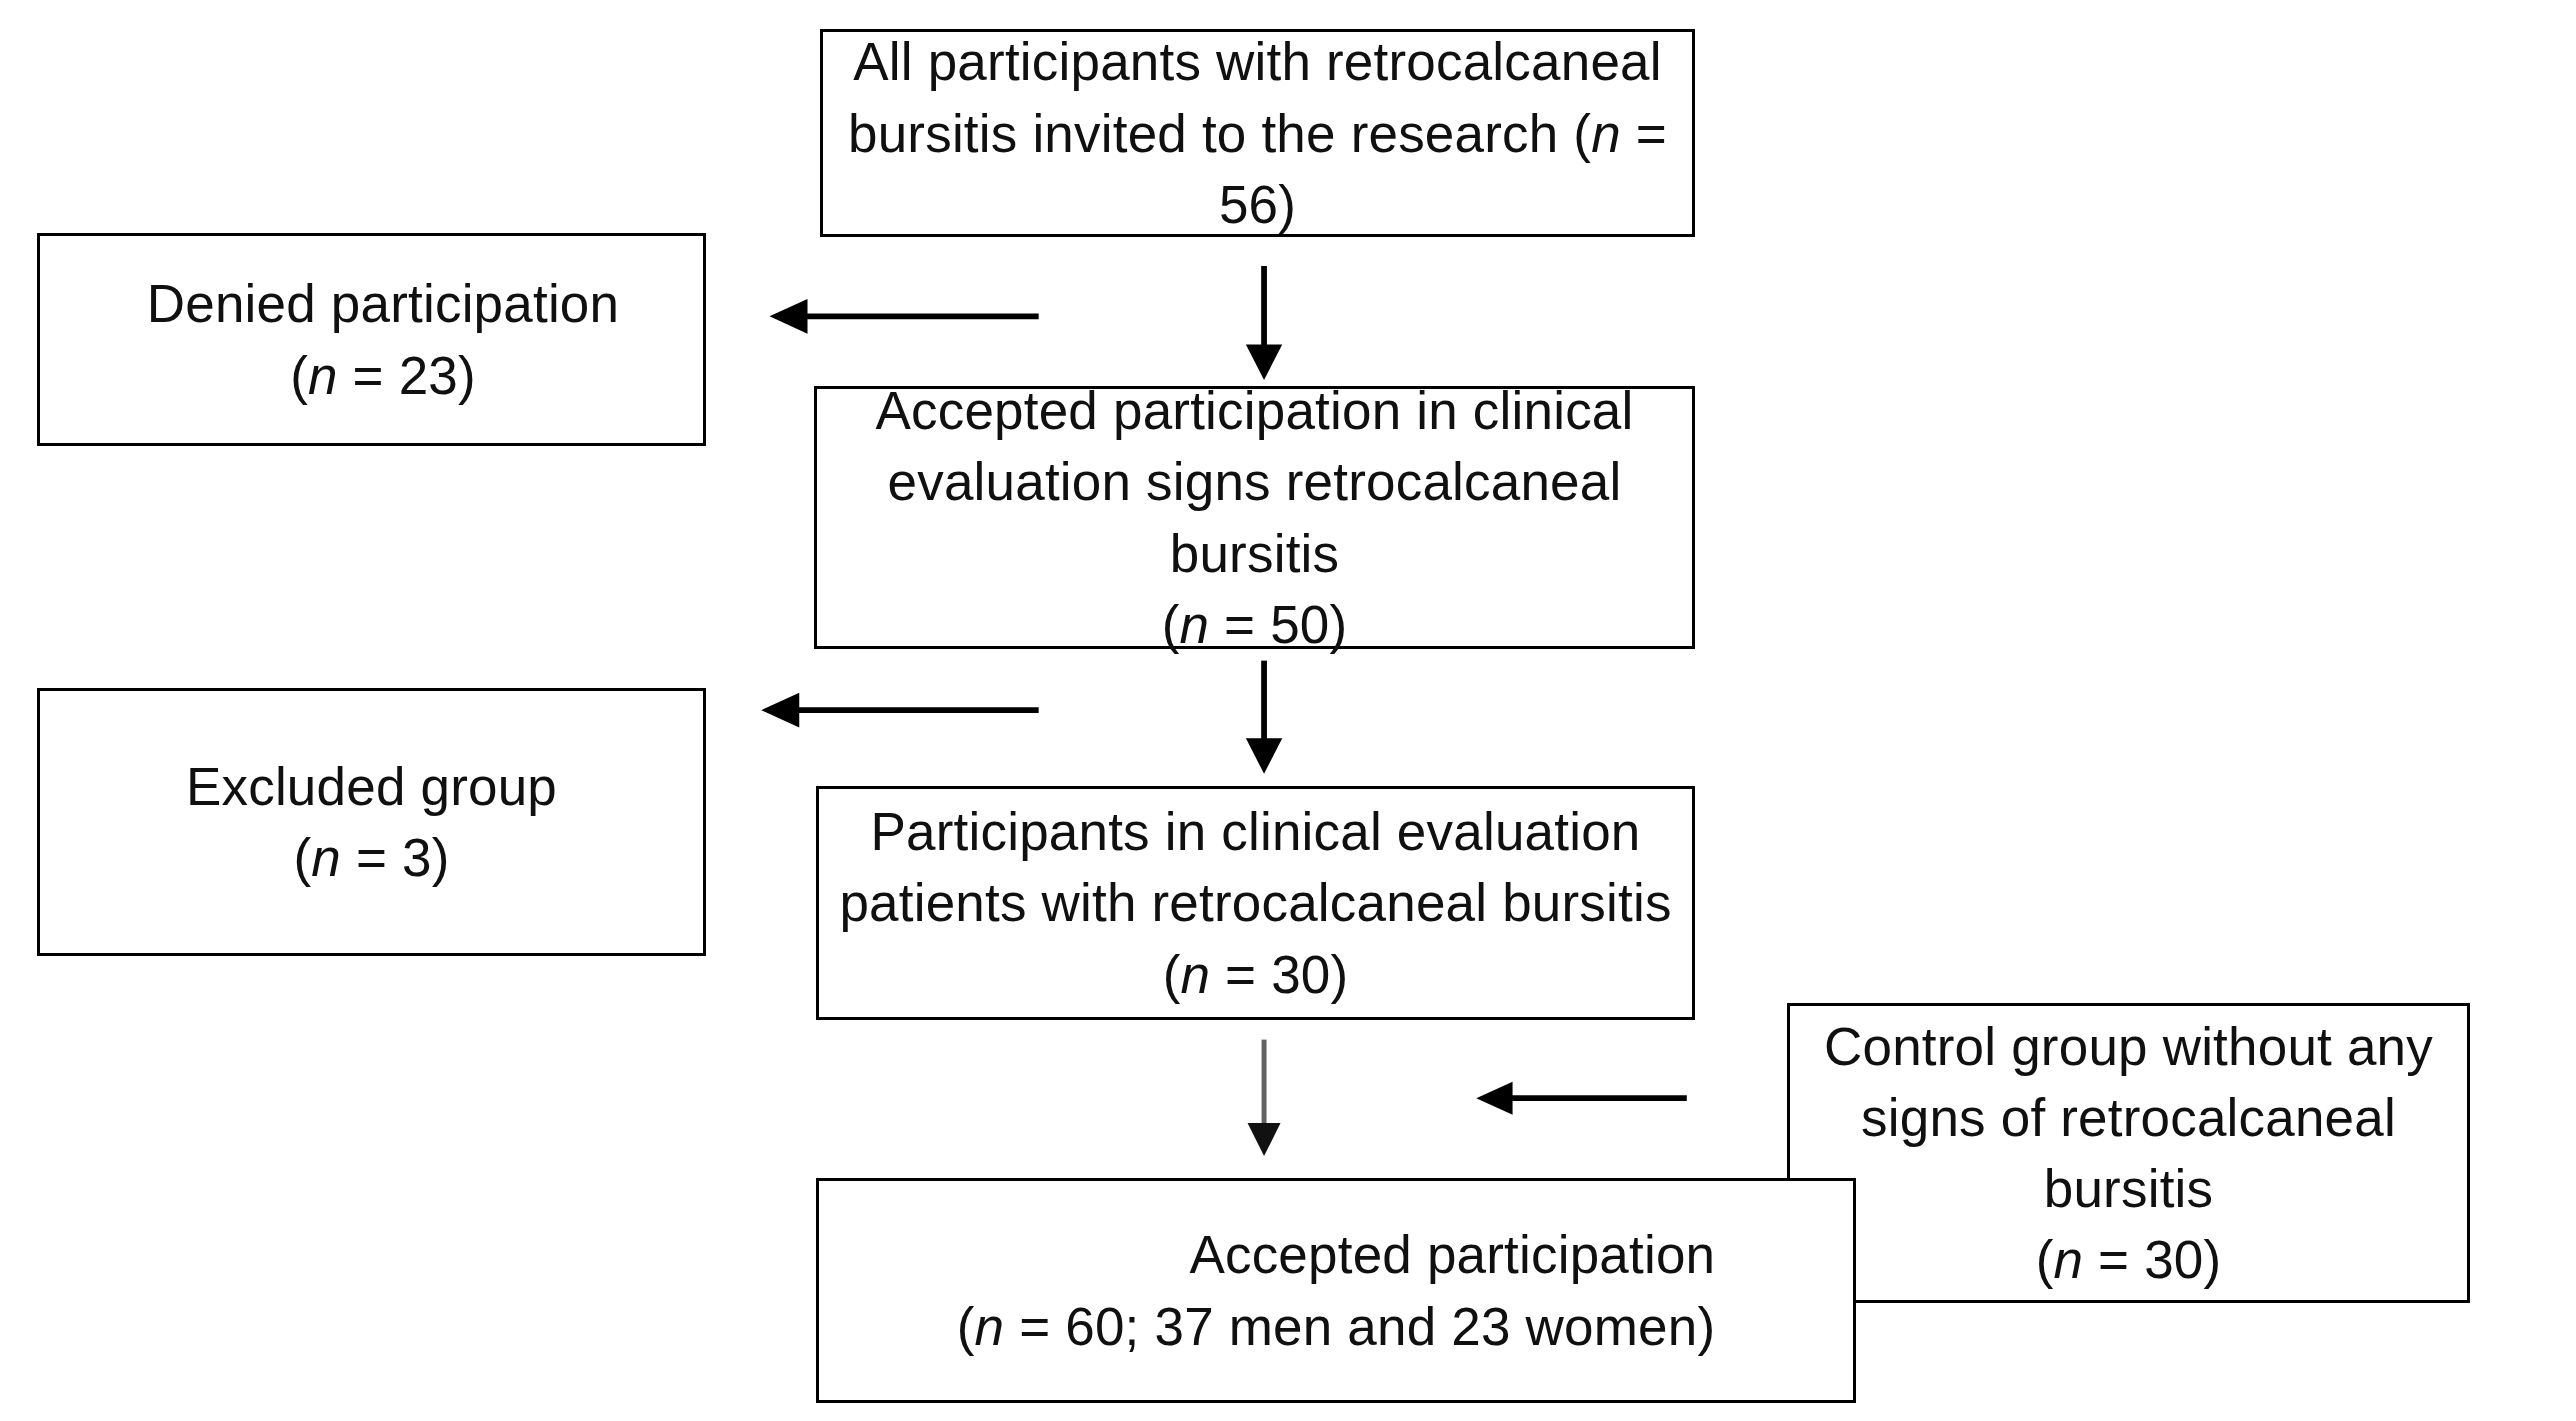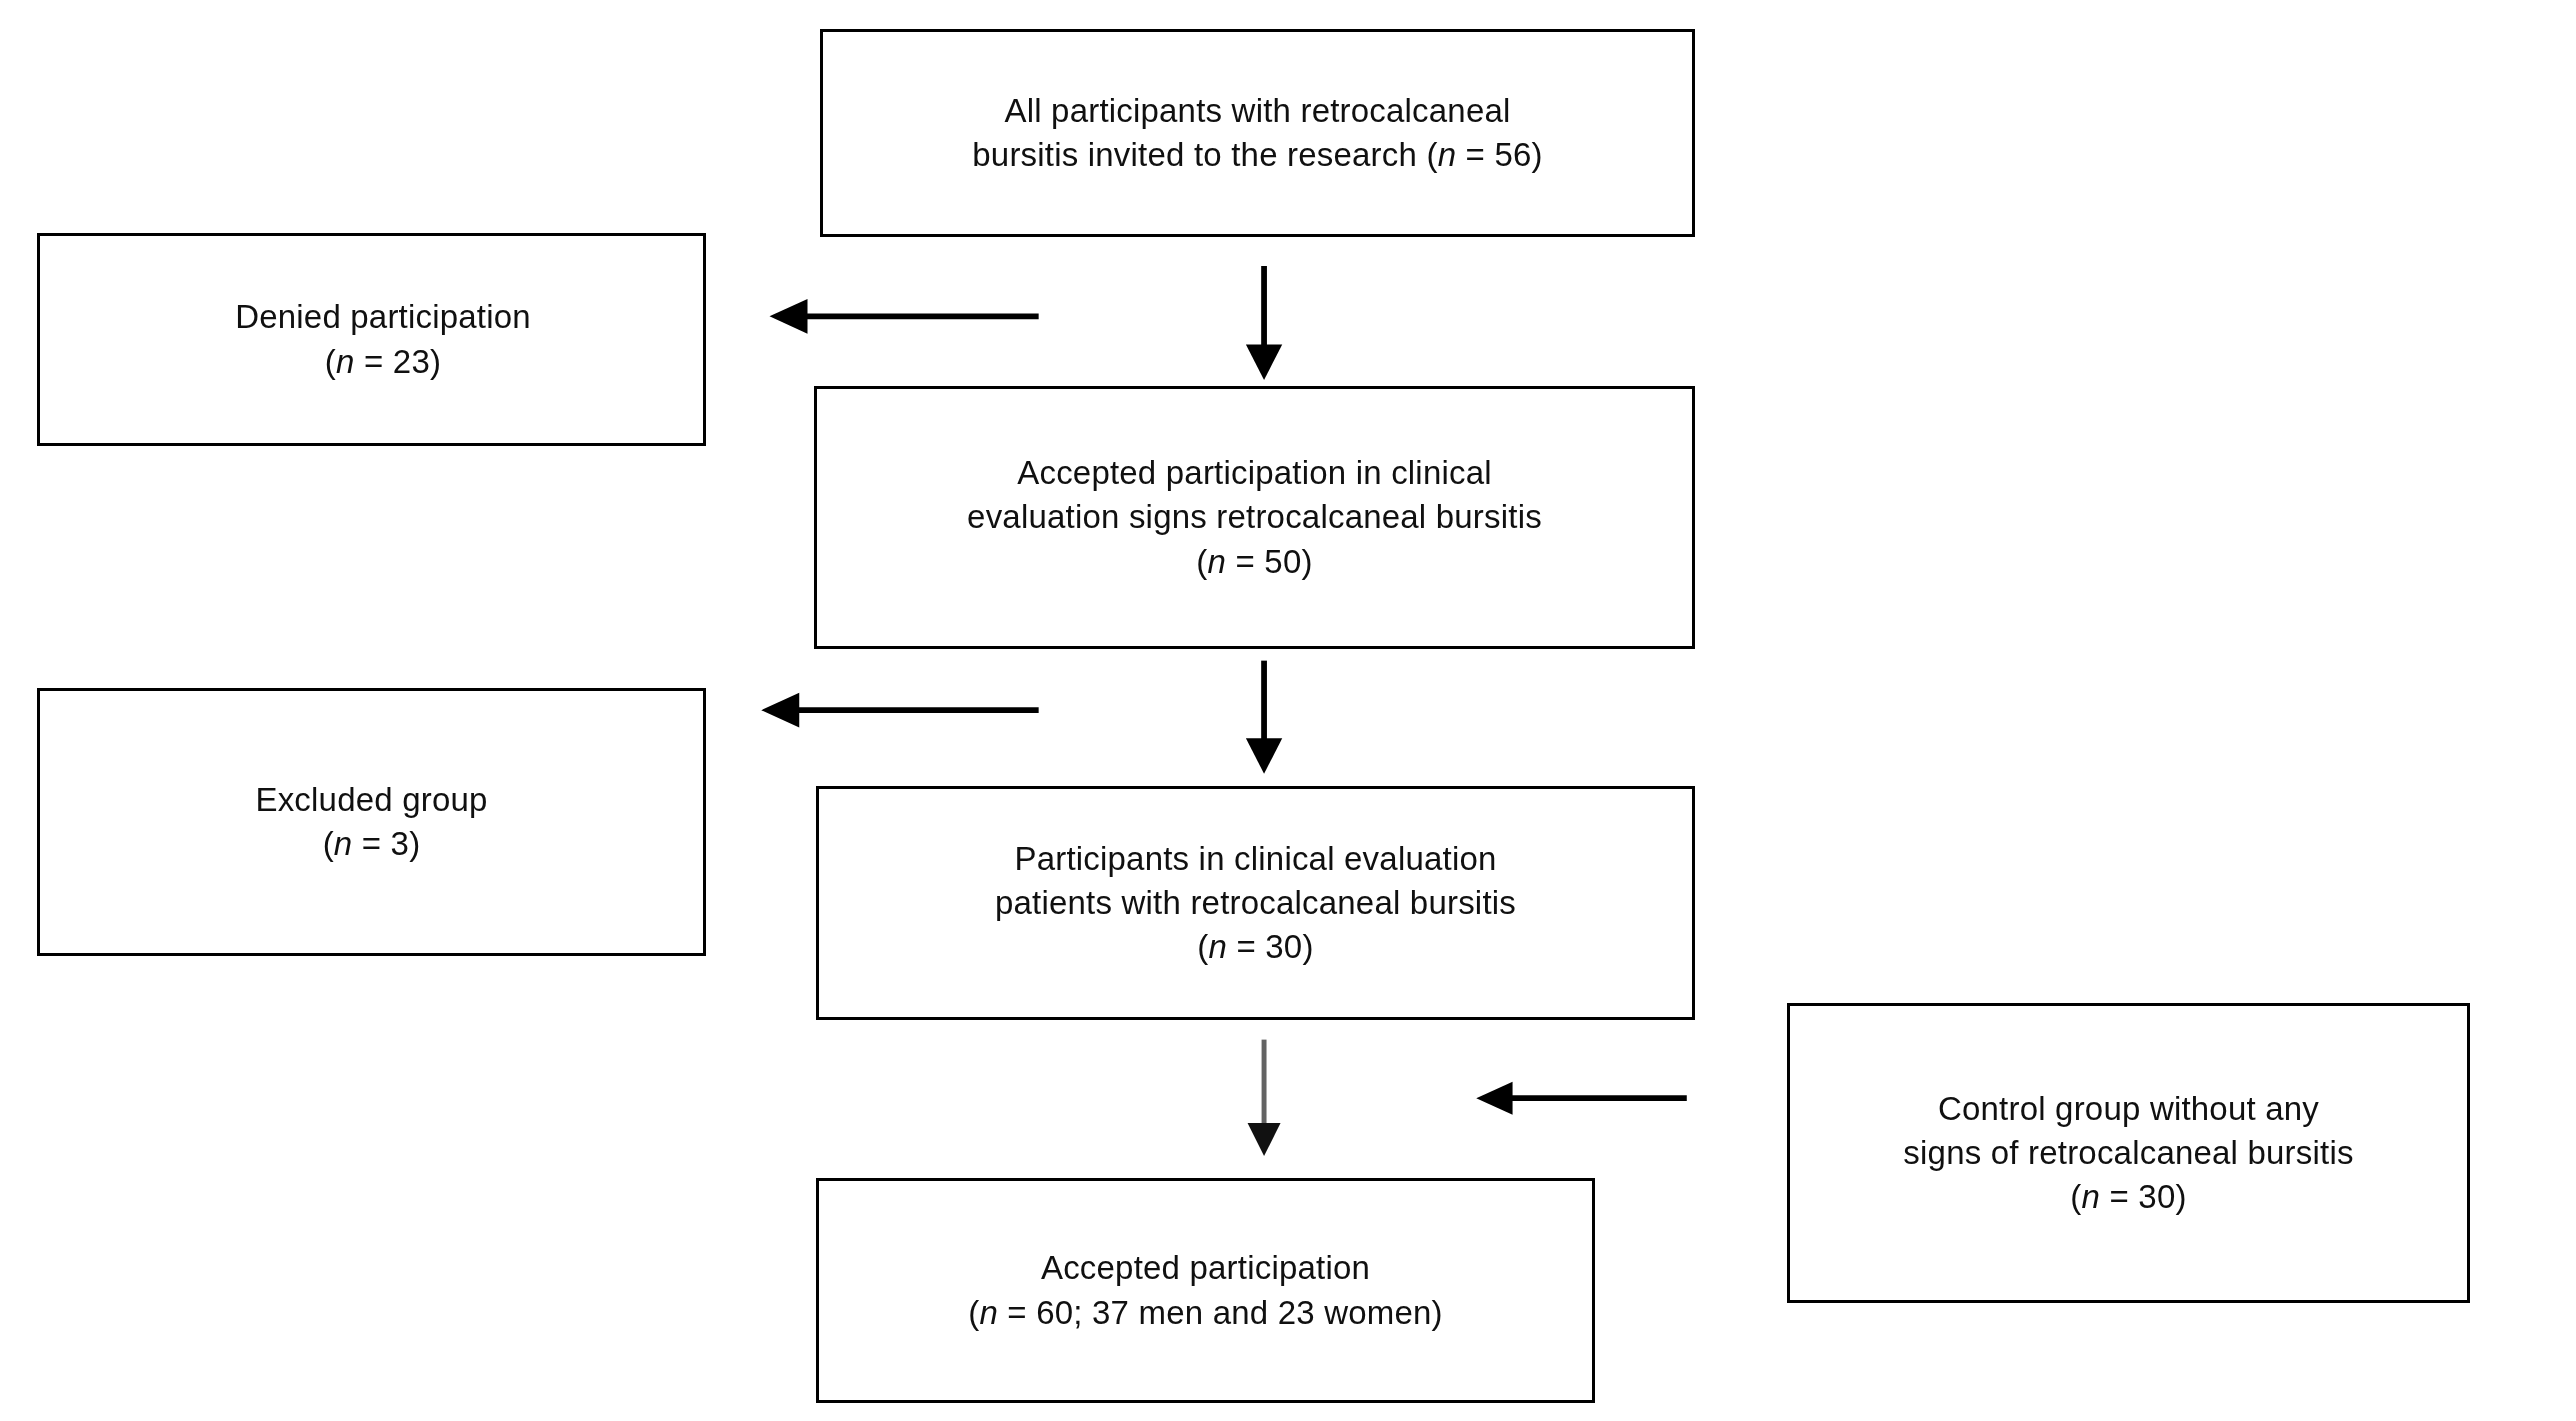--- a/index.html
+++ b/index.html
@@ -20,38 +20,38 @@
     position: absolute;
     box-sizing: border-box;
     border: 3.3px solid #000000;
     background: #ffffff;
     display: flex;
     align-items: center;
     justify-content: center;
     text-align: center;
   }
   .node-text {
-    font-size: 33px;
+    font-size: 53px;
     line-height: 1.34;
     color: #101010;
     letter-spacing: 0.2px;
     padding: 0 15px;
     white-space: pre-line;
   }
   .node-text .it {
     font-style: italic;
   }
   
   #node-invited      { left: 820px;  top: 29px;   width: 875px; height: 208px; }
   #node-denied       { left: 37px;   top: 233px;  width: 669px;  height: 213px; padding-left: 23px; }
   #node-accepted-eval{ left: 814px;  top: 386px;  width: 881px; height: 263px; }
   #node-excluded     { left: 37px;   top: 688px;  width: 669px;  height: 268px; }
   #node-participants { left: 816px;  top: 778px;  width: 879px; height: 234px; margin-top: 8px; }
   #node-control      { left: 1787px; top: 1003px; width: 683px;  height: 300px; }
-  #node-final        { left: 816px;  top: 1178px; width: 779px; height: 225px; }
+  #node-final        { left: 816px;  top: 1178px; width: 1040px; height: 225px; text-align: right; }
 
   
   #connectors {
     position: absolute;
     left: 0;
     top: 0;
     width: 2576px;
     height: 1422px;
     pointer-events: none;
   }

